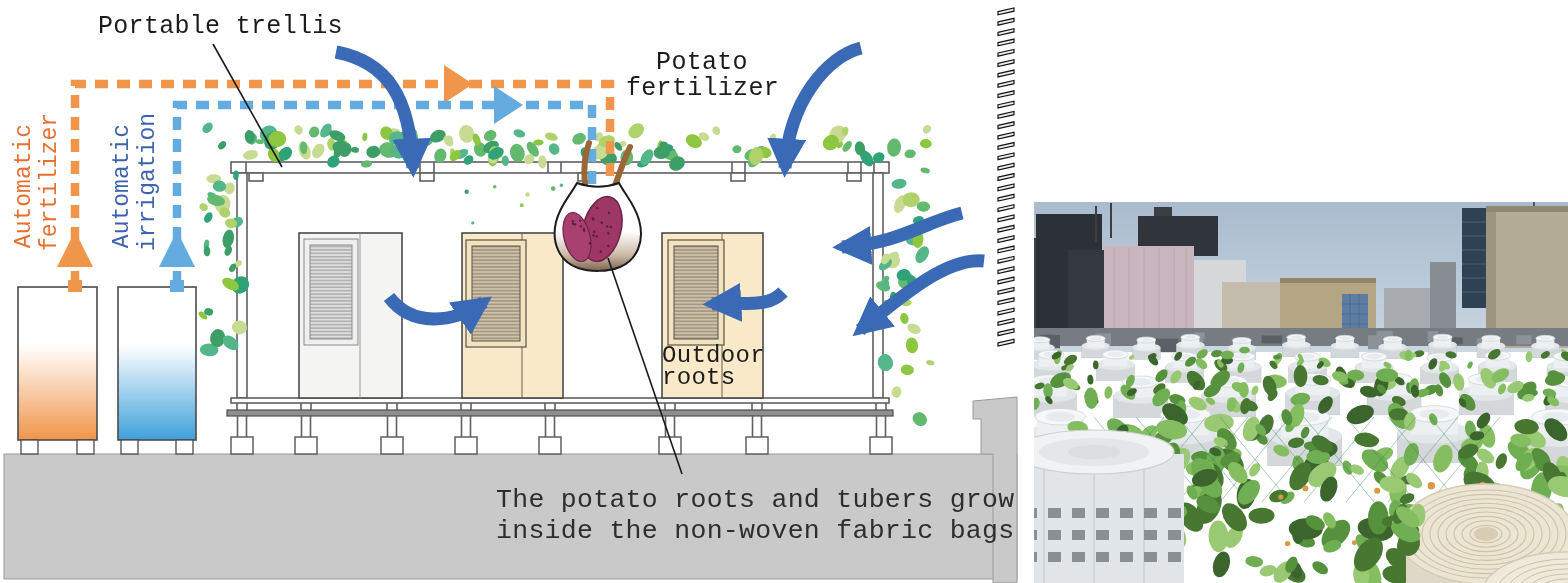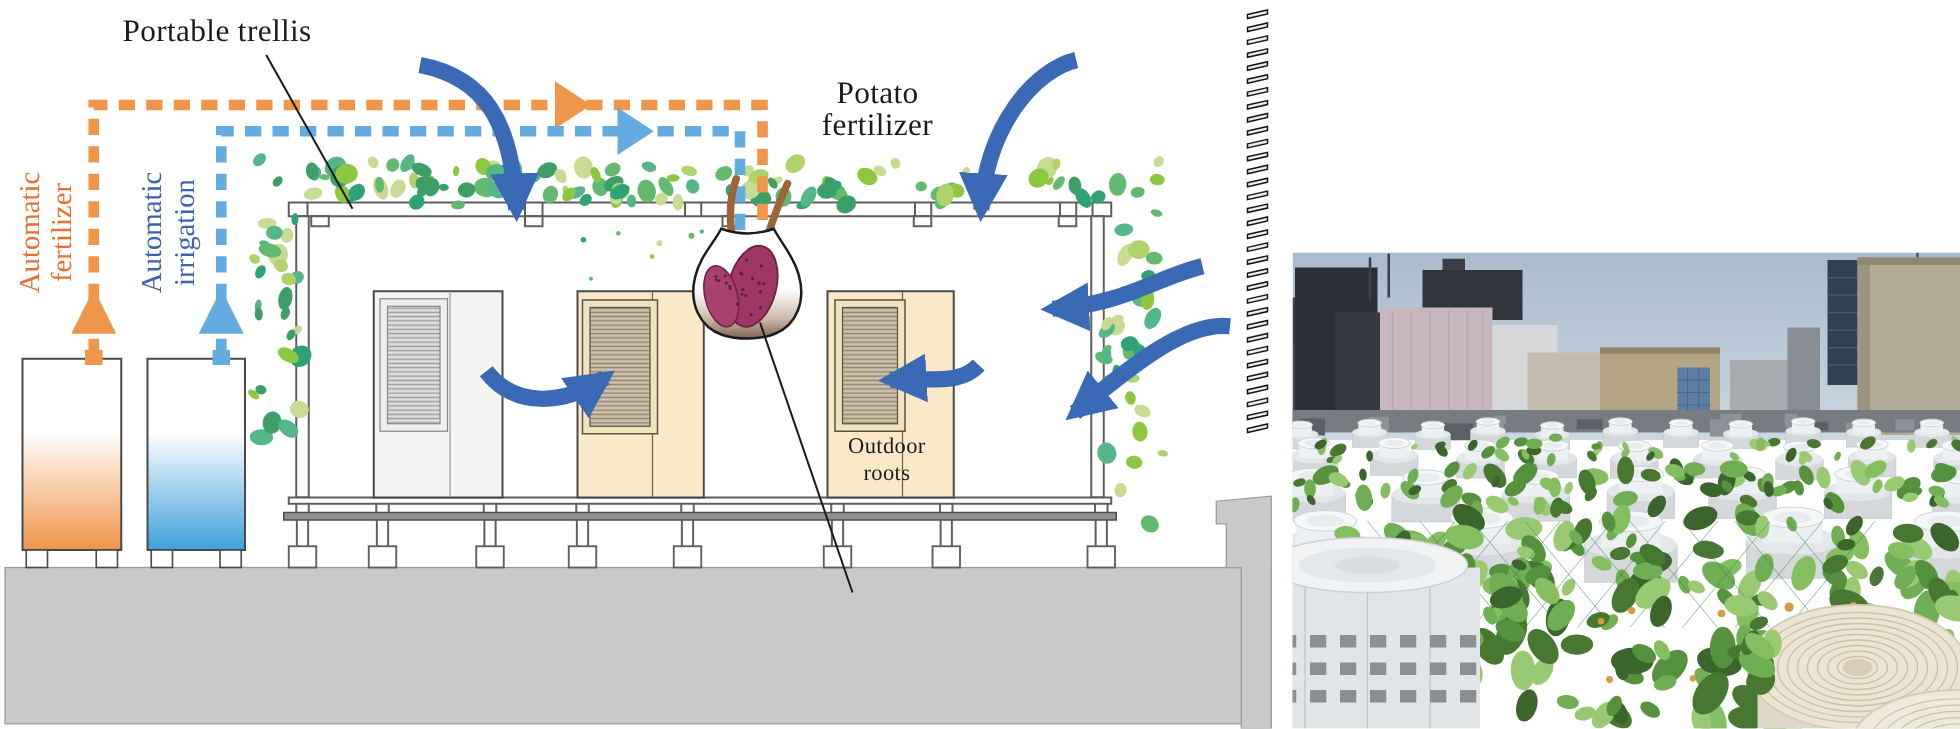--- a/index.html
+++ b/index.html
@@ -1,24 +1,24 @@
 <!DOCTYPE html>
 <html style="--c-orange: #F0964B; --c-orange-text: #E8702F; --c-blue: #64ABDF; --c-blue-text: #3D63AE; --c-air: #3A6AB5; --c-beige: #F9E9C9; --c-ground: #C9C9C9; --c-potato: #9E3766;"><head>
 <meta charset="utf-8">
 <style>
   html,body{margin:0;padding:0;background:#ffffff;}
   .canvas{position:relative;width:1568px;height:583px;background:#fff;overflow:hidden;
-          font-family:Liberation Serif, serif;}
+          font-family:Liberation Mono, monospace;}
   svg{position:absolute;display:block;}
   #diagram{left:0;top:0;}
   #photo{left:1034px;top:202px;}
   .lbl{position:absolute;color:#1b1b1b;letter-spacing:.3px;white-space:nowrap;}
   .lbl-portable{left:98px;top:12px;font-size:25px;}
-  .lbl-potato{left:626px;top:50px;width:152px;text-align:center;font-size:25px;line-height:26px;margin-top:12px;}
-  .lbl-outdoor{left:662px;top:345px;width:95px;text-align:center;font-size:18px;line-height:22px;}
+  .lbl-potato{left:626px;top:50px;width:152px;text-align:center;font-size:25px;line-height:26px;}
+  .lbl-outdoor{left:662px;top:345px;width:95px;text-align:left;font-size:24px;line-height:22px;}
   .lbl-caption{left:496px;top:485px;font-size:26.5px;line-height:30.5px;color:#2e2e2e;}
   .vlbl{position:absolute;width:130px;height:54px;text-align:center;font-size:23px;line-height:26px;
         transform:rotate(-90deg);}
   .vlbl-fert{left:-27px;top:159px;color:var(--c-orange-text,#E8702F);}
   .vlbl-irr{left:71px;top:159px;color:var(--c-blue-text,#3D63AE);}
   
   .frame{fill:#ffffff;stroke:#5f5f5f;stroke-width:1.6;}
   .frameln{stroke:#5f5f5f;stroke-width:1.6;fill:none;}
   .dash{fill:none;stroke-width:8.5;stroke-dasharray:13 9;}
   .dash.o{stroke:var(--c-orange,#F0964B);}
@@ -473,20 +473,24 @@
   <div class="vlbl vlbl-irr">
     <div>Automatic</div>
     <div>irrigation</div>
   </div>
 
   <div class="lbl lbl-outdoor">
     <div>Outdoor</div>
     <div>roots</div>
   </div>
 
+  <div class="lbl lbl-caption">
+    <div>The potato roots and tubers grow</div>
+    <div>inside the non-woven fabric bags</div>
+  </div>
 
   <svg id="photo" width="534" height="381" viewBox="0 0 534 381">
     <rect x="0" y="0" width="534" height="150" fill="url(#gSky)"></rect>
     <g>
       <rect x="0" y="36" width="30" height="104" fill="#3F444B"></rect>
       <rect x="2" y="12" width="66" height="128" fill="#2C3037"></rect>
       <line x1="62" y1="40" x2="62" y2="4" stroke="#3a3f45" stroke-width="2"></line>
       <line x1="77" y1="36" x2="77" y2="1" stroke="#3a3f45" stroke-width="2"></line>
       <rect x="34" y="48" width="56" height="92" fill="#34383F"></rect>
       <rect x="104" y="14" width="80" height="40" fill="#30343B"></rect>

